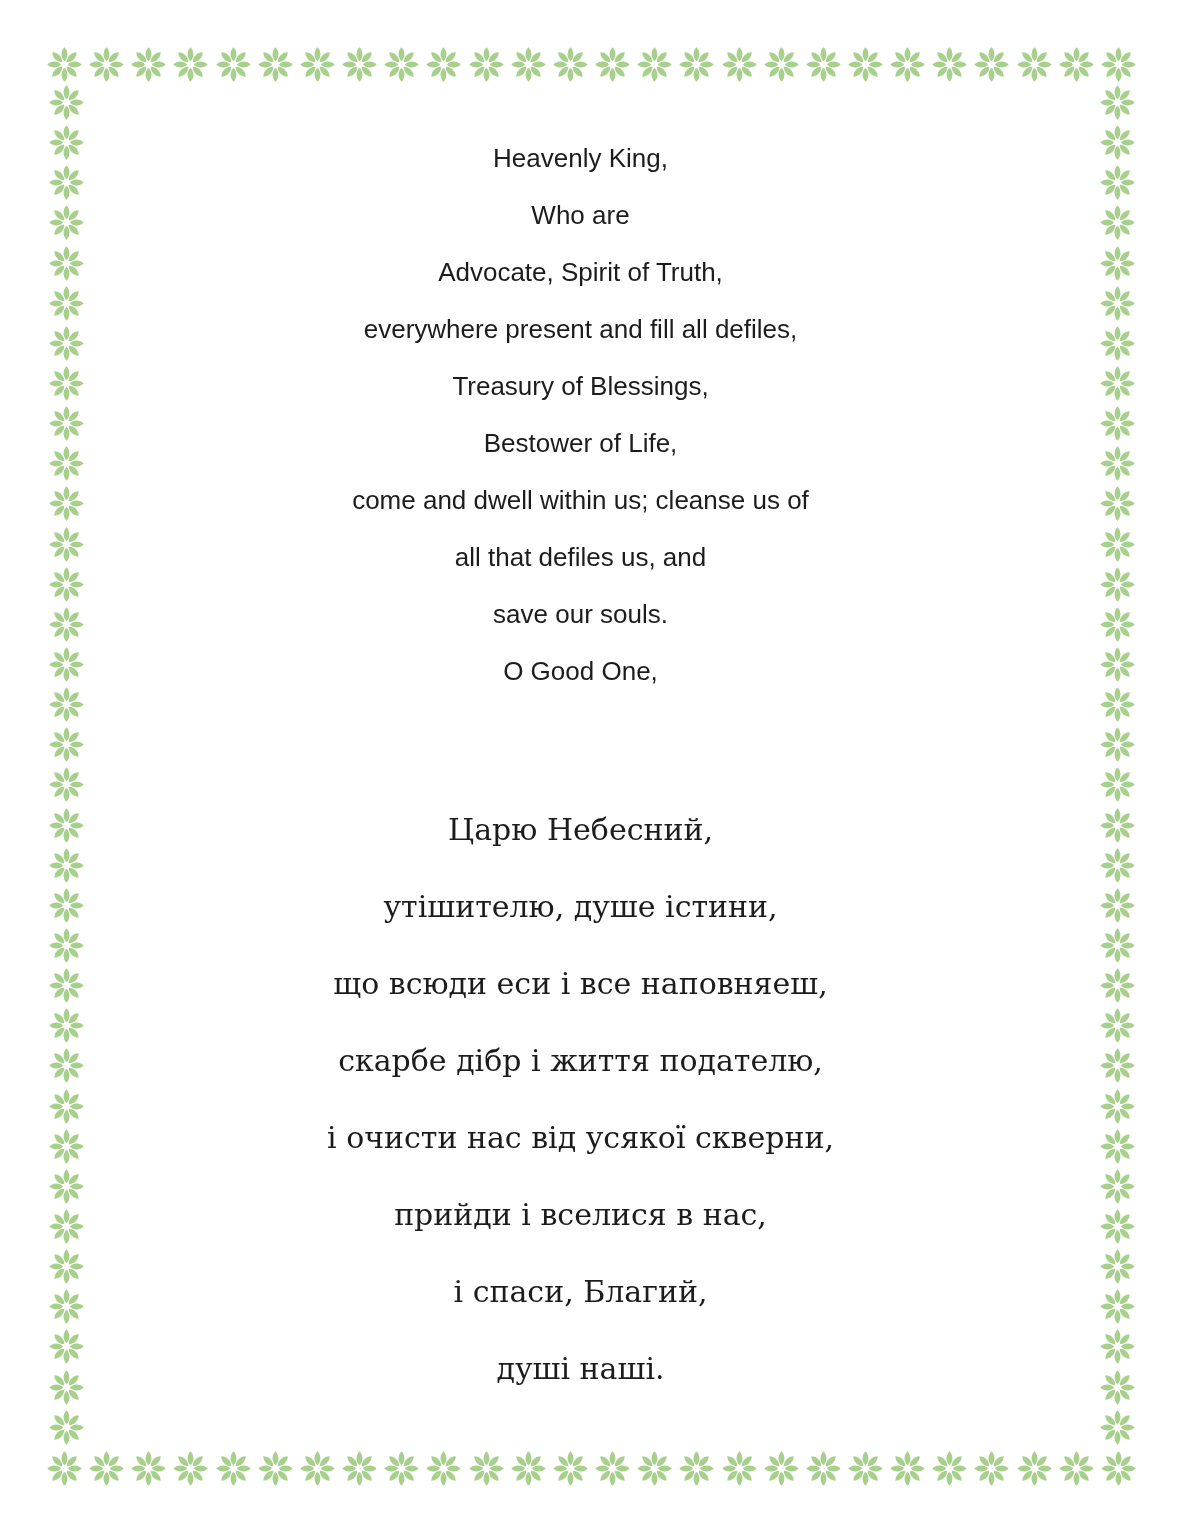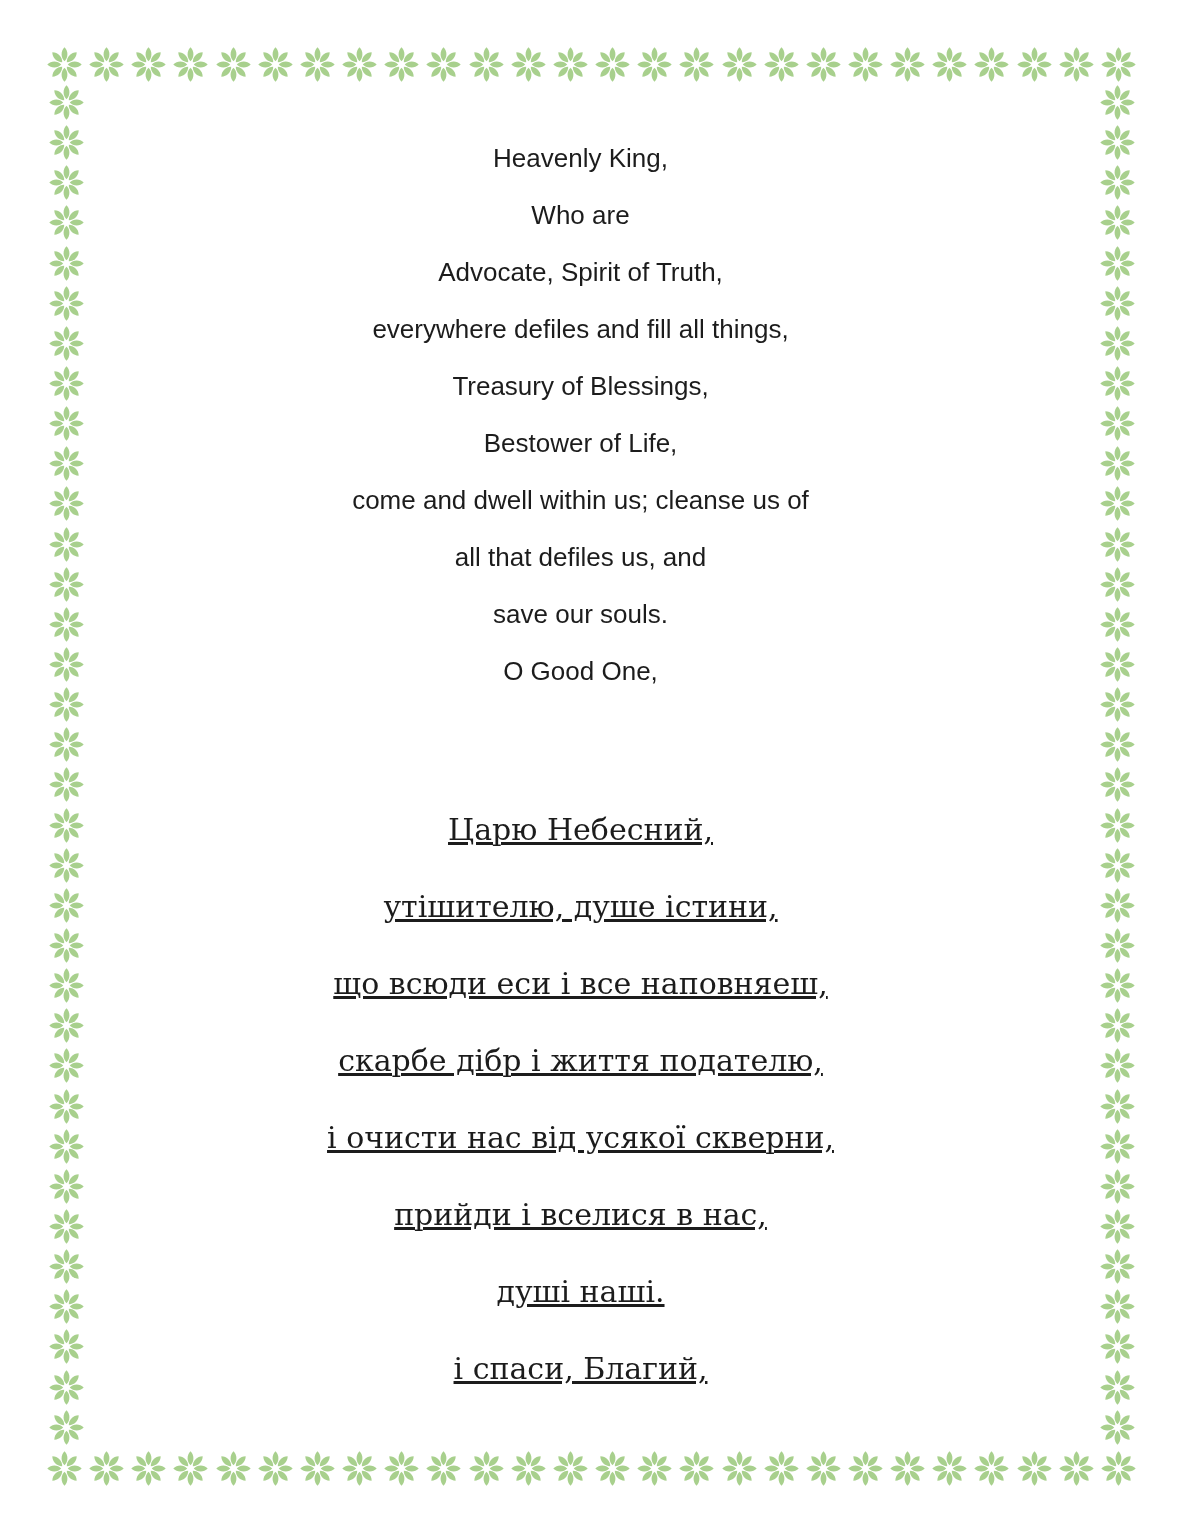--- a/index.html
+++ b/index.html
@@ -48,21 +48,20 @@
     font-size: 26px;
     line-height: 57px;
     font-weight: 400;
   }
   .prayer.ukrainian {
     margin-top: 91px;
     font-family: "DejaVu Serif", serif;
     font-size: 30px;
     line-height: 77px;
     font-weight: 400;
-    text-decoration: underline;
   }
 </style>
 </head>
 <body>
 
 <div class="page">
 
   <div id="border-top" class="border-strip horizontal">
       <svg viewBox="-20 -20 40 40" width="37" height="37" class="flower">
         <path d="M0,-3.5 C4.2,-7.5 4.2,-14.5 0,-18.6 C-4.2,-14.5 -4.2,-7.5 0,-3.5 Z" fill="#a8d08d" transform="rotate(0)"></path>
@@ -1390,33 +1389,33 @@
         <path d="M0,-3.5 C4.2,-7.5 4.2,-14.5 0,-18.6 C-4.2,-14.5 -4.2,-7.5 0,-3.5 Z" fill="#a8d08d" transform="rotate(315)"></path>
         <circle r="2.6" fill="#ffffff"></circle>
       </svg>
     </div>
 
   <div class="content">
     <div id="english-block" class="prayer english">
         <p>Heavenly King,</p>
         <p>Who are</p>
         <p>Advocate, Spirit of Truth,</p>
-        <p>everywhere defiles and fill all things,</p>
+        <p>everywhere present and fill all defiles,</p>
         <p>Treasury of Blessings,</p>
         <p>Bestower of Life,</p>
         <p>come and dwell within us; cleanse us of</p>
         <p>all that defiles us, and</p>
         <p>save our souls.</p>
         <p>O Good One,</p>
       </div>
     <div id="ukrainian-block" class="prayer ukrainian">
         <p>Царю Небесний,</p>
         <p>утішителю, душе істини,</p>
         <p>що всюди еси і все наповняеш,</p>
         <p>скарбе дібр і життя подателю,</p>
         <p>і очисти нас від усякої скверни,</p>
         <p>прийди і вселися в нас,</p>
+        <p>і спаси, Благий,</p>
         <p>душі наші.</p>
-        <p>і спаси, Благий,</p>
       </div>
   </div>
 
 </div>
 
 </body></html>

